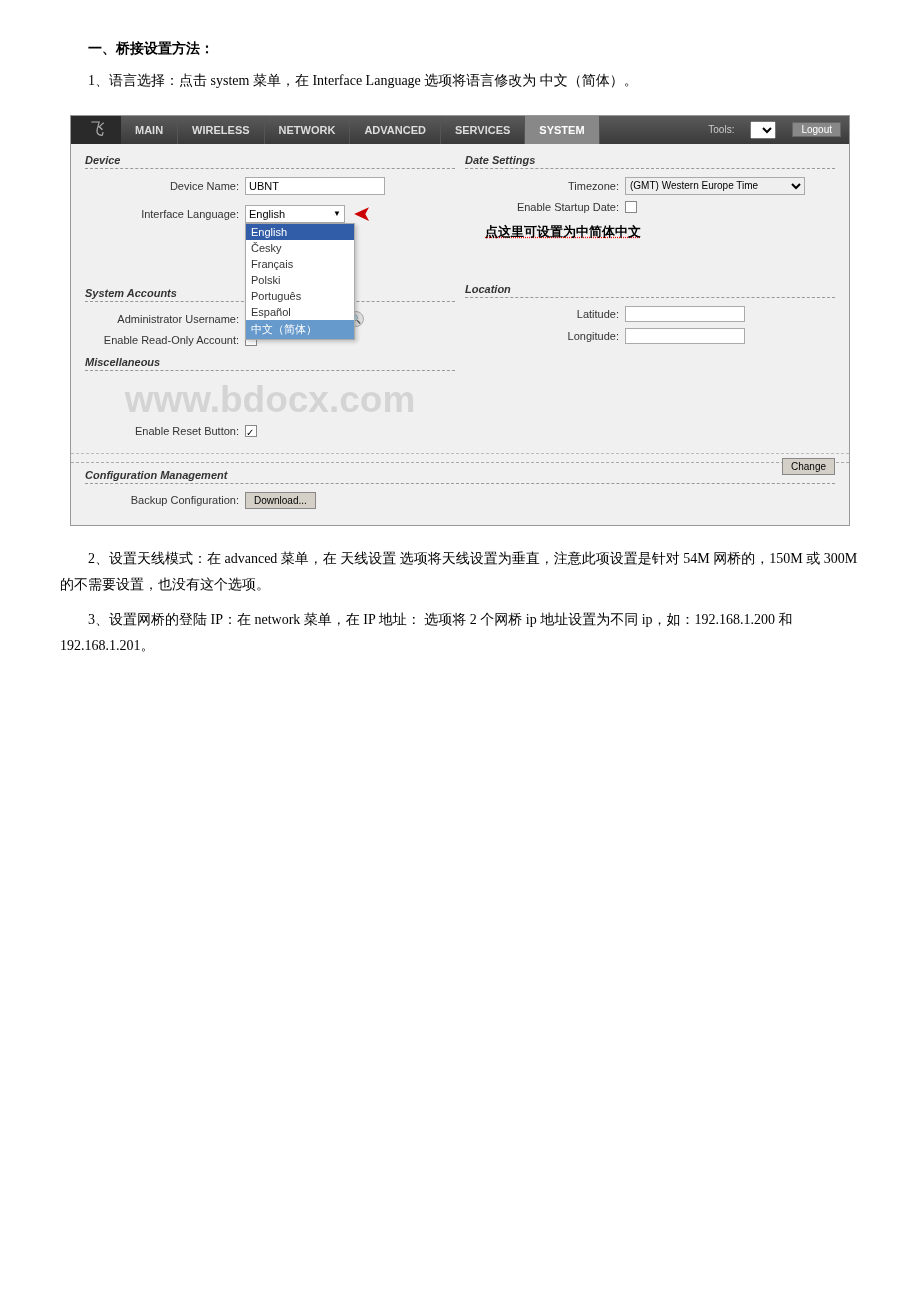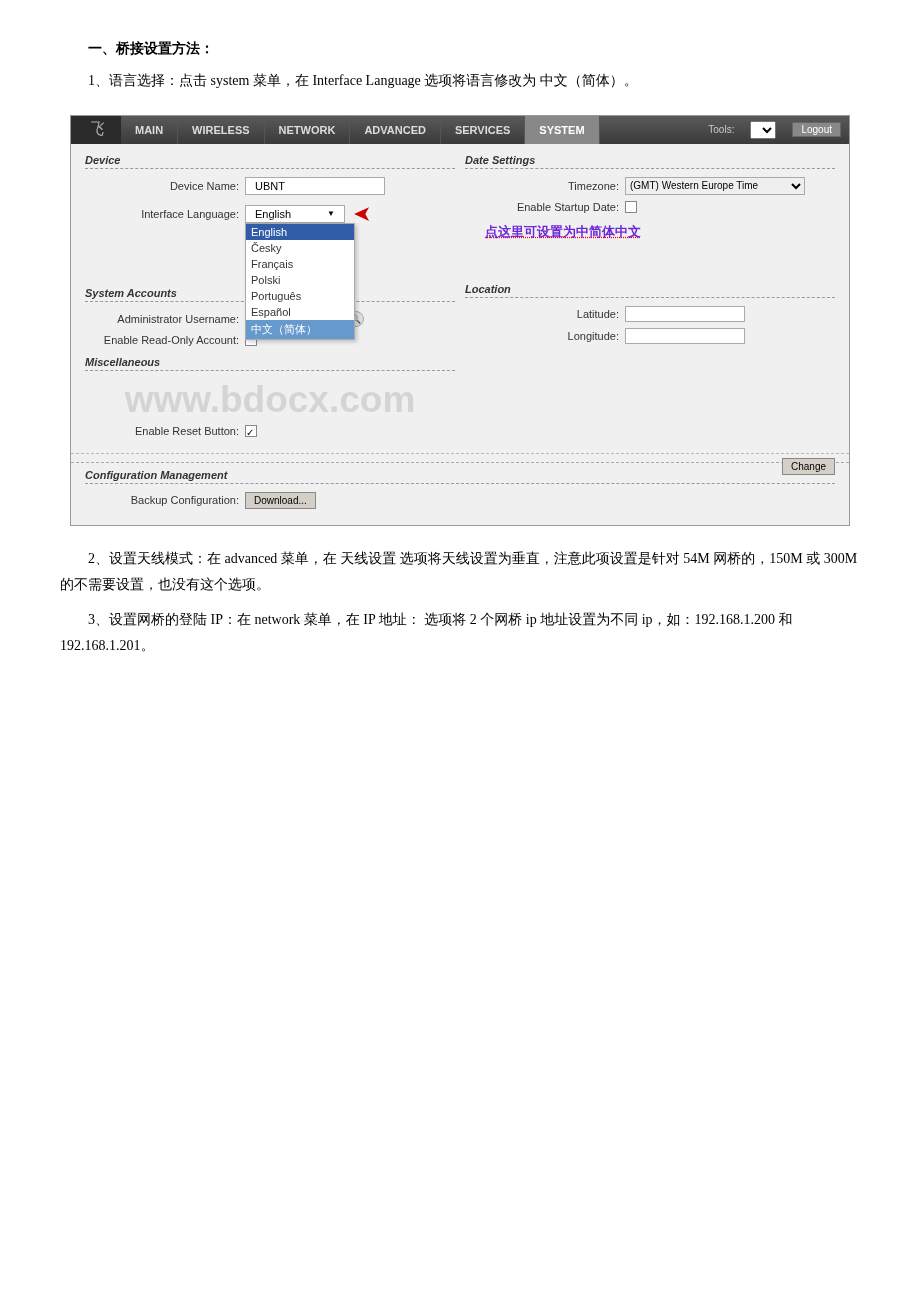--- a/index.html
+++ b/index.html
@@ -125,21 +125,21 @@
     }
     .form-label {
       text-align: right;
       min-width: 160px;
       padding-right: 6px;
       color: #333;
       font-size: 11px;
     }
     .form-control {
       font-size: 11px;
-      padding: 1px 9px;
+      padding: 1px 3px;
       border: 1px solid #aaa;
       background: #fff;
       height: 18px;
     }
     .form-control-wide {
       width: 140px;
     }
 
     
     .dropdown-wrapper {
@@ -185,21 +185,21 @@
       vertical-align: middle;
     }
     .checkbox.checked::after {
       content: "✓";
       font-size: 10px;
       line-height: 1;
     }
 
     
     .annotation-text {
-      color: #6d28d9;
+      color: #000000;
       font-size: 13px;
       font-weight: bold;
       text-decoration: underline dotted red;
       margin-left: 10px;
       white-space: nowrap;
     }
 
     .search-icon {
       display: inline-block;
       width: 16px;

